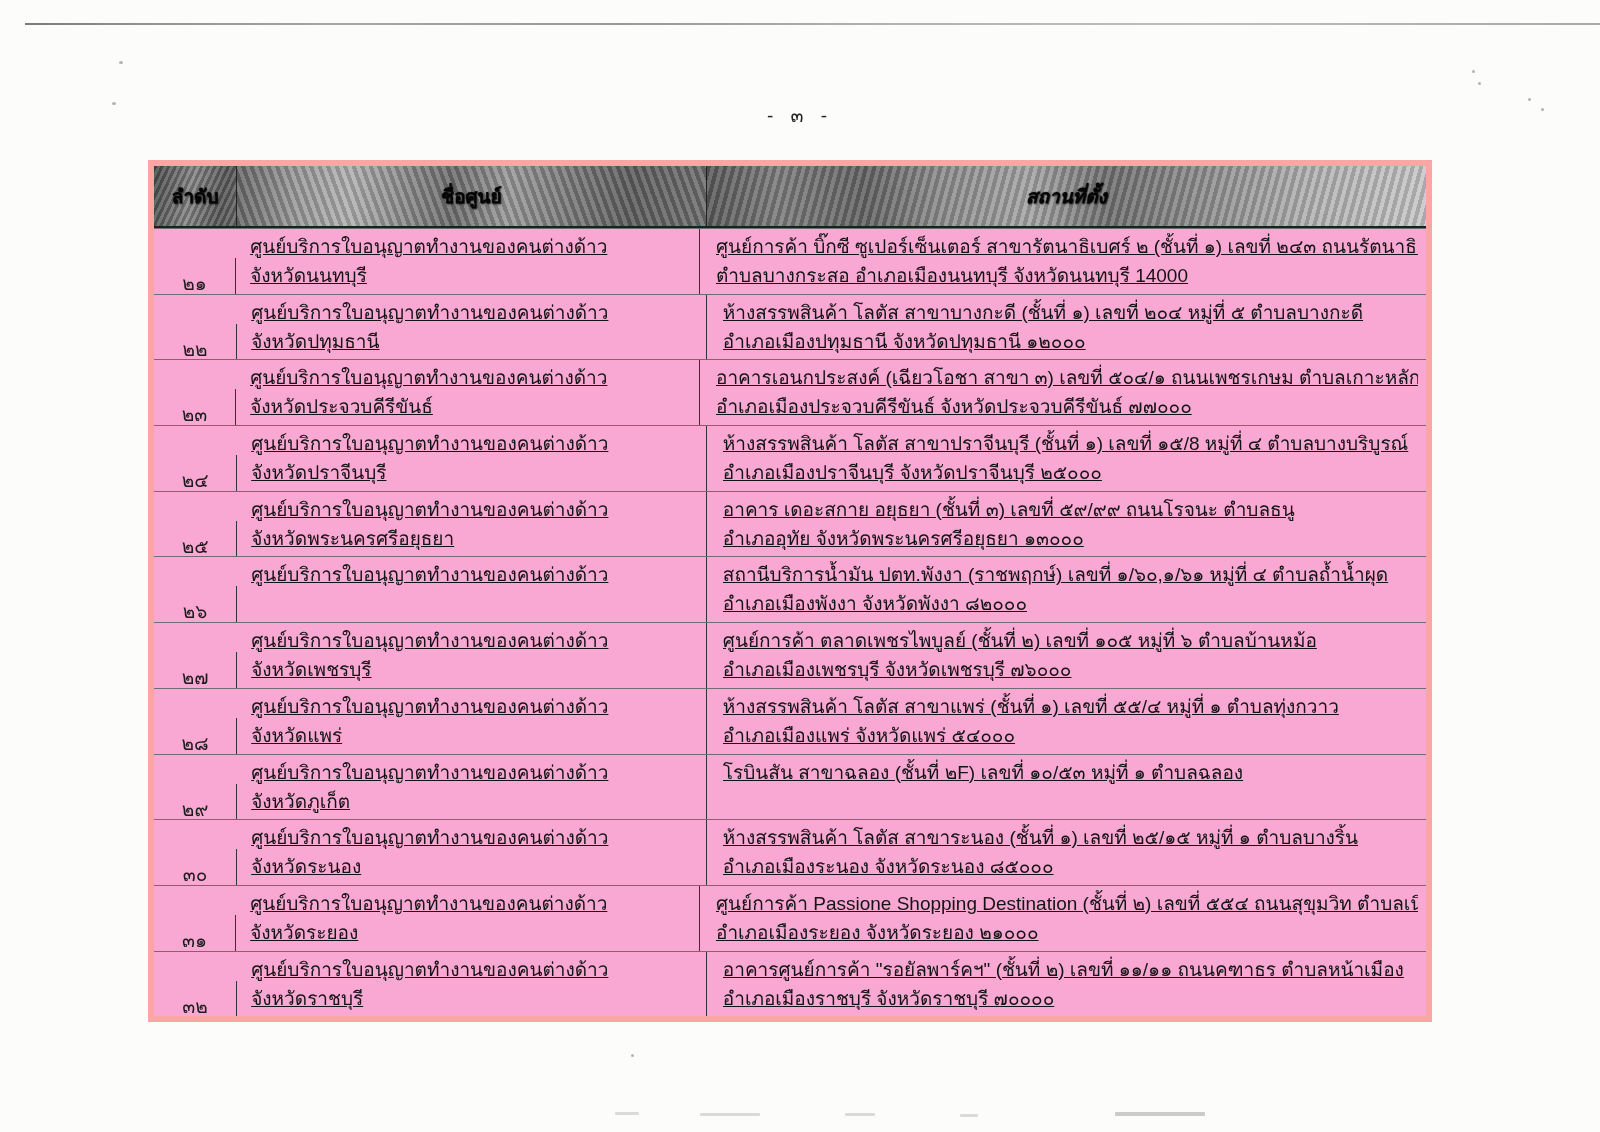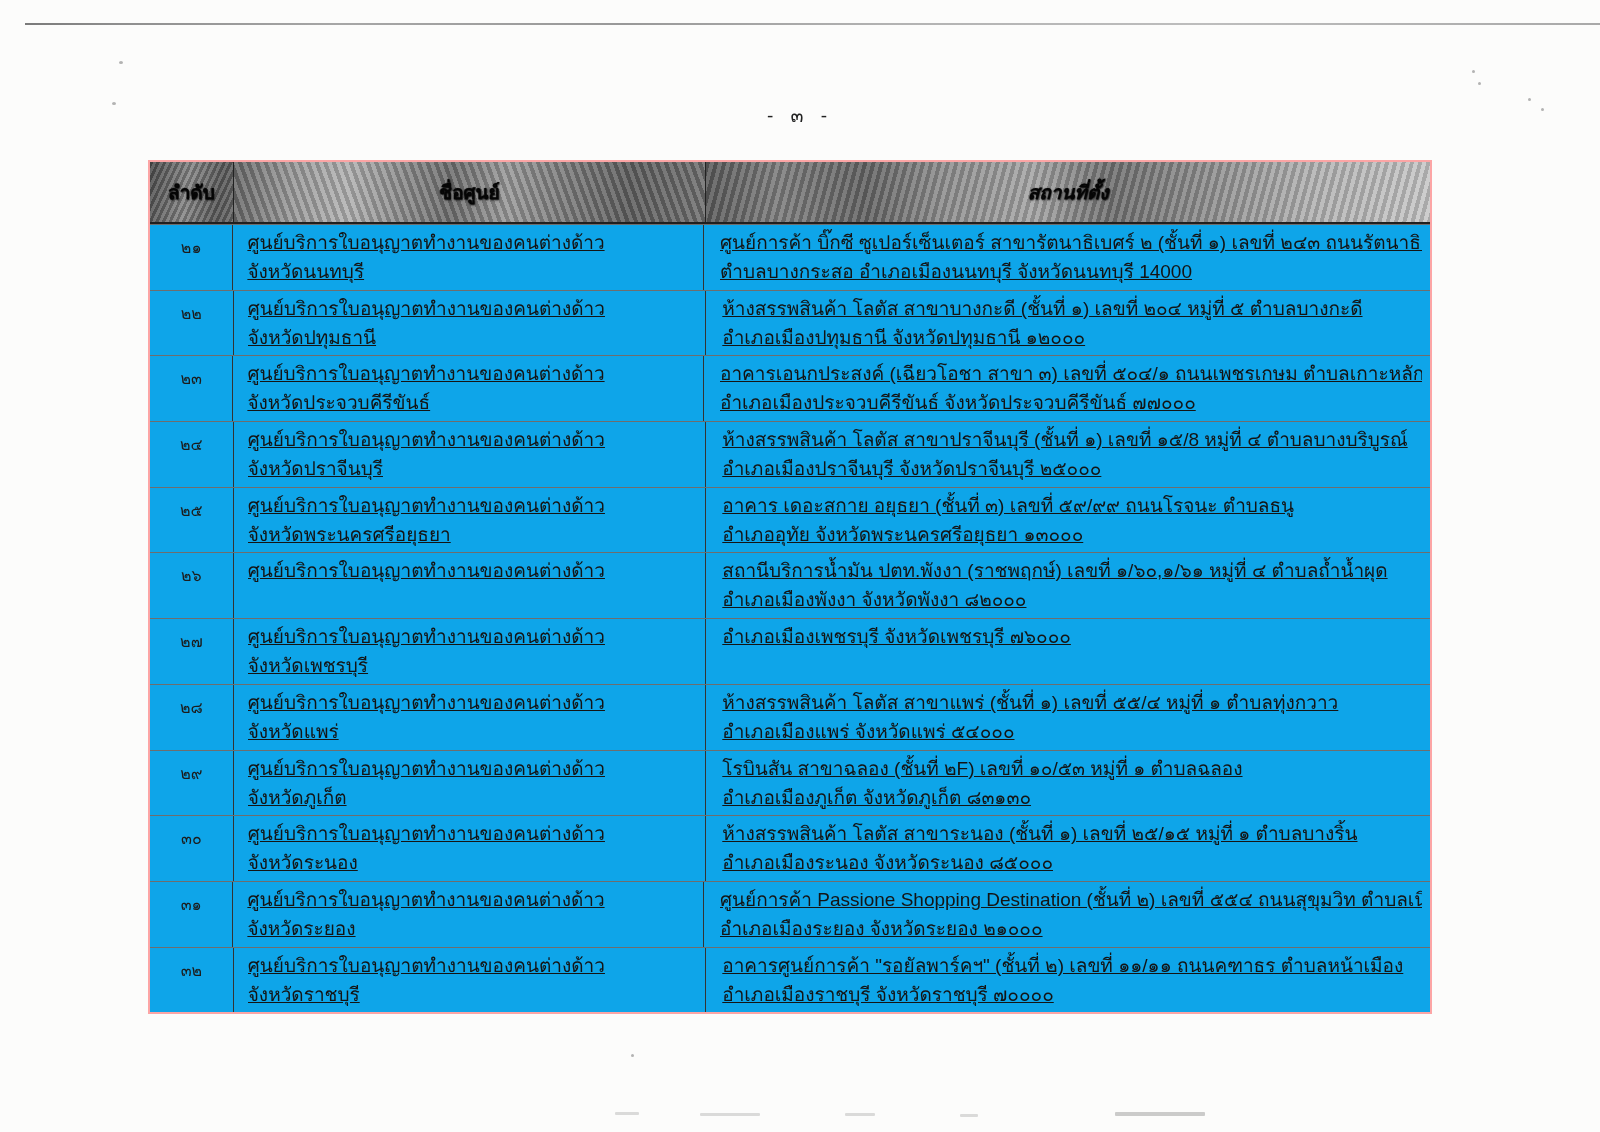--- a/index.html
+++ b/index.html
@@ -22,23 +22,23 @@
   .smudge{position:absolute;background:#9a9a9a;opacity:.35;border-radius:1px;}
 
   .pageno{
     position:absolute;top:100px;left:0;width:1600px;
     text-align:center;font-size:19px;color:#222;letter-spacing:6px;
   }
 
   
   .tbl{
     position:absolute;left:148px;top:160px;width:1284px;
-    border:2px solid #fca5a5;
+    border:6px solid #fca5a5;
     box-sizing:border-box;
-    background:#0ea5e9;
+    background:#f9a8d4;
   }
   .hrow{
     display:flex;height:60px;
     border-bottom:2px solid #1f1f1f;
   }
   .hcell{
     display:flex;align-items:center;justify-content:center;
     font-size:19px;font-weight:bold;color:#050505;
     box-sizing:border-box;
     text-shadow:0.6px 0.6px 1.6px rgba(0,0,0,.85), -0.5px 0 1px rgba(0,0,0,.45);
@@ -60,21 +60,21 @@
     background:
       repeating-linear-gradient(105deg, rgba(0,0,0,.15) 0 4px, rgba(255,255,255,.12) 4px 8px),
       linear-gradient(90deg,#5a5a5a 0%,#7d7d7d 10%,#646464 22%,#8f8f8f 33%,#a5a5a5 45%,#717171 56%,#8d8d8d 68%,#b3b3b3 84%,#c7c7c7 100%);
     font-style: italic;
   }
 
   .row{display:flex;height:65.7px;border-top:1px solid #6e6e6e;box-sizing:border-box;}
   .row:first-child{border-top:none;}
   .c1{
     width:84px;border-right:1px solid #333;box-sizing:border-box;
-    text-align:center;font-size:16px;padding-top:10px;color:#1c1c1c;
+    text-align:center;font-size:19px;padding-top:10px;color:#1c1c1c;margin-top:29px;
   }
   .c2{
     width:474px;border-right:1px solid #333;box-sizing:border-box;
     padding:3px 10px 0 14px;font-size:19px;line-height:29px;color:#141414;
   }
   .c3{
     width:726px;box-sizing:border-box;
     padding:3px 8px 0 16px;font-size:19px;line-height:29px;color:#141414;
   }
   .c2 div,.c3 div{white-space:nowrap;overflow:hidden;text-decoration:underline;}
@@ -182,20 +182,21 @@
       </div>
     </div>
 
     <div class="row">
       <div class="c1">๒๗</div>
       <div class="c2">
         <div>ศูนย์บริการใบอนุญาตทำงานของคนต่างด้าว</div>
         <div>จังหวัดเพชรบุรี</div>
       </div>
       <div class="c3">
+        <div>ศูนย์การค้า ตลาดเพชรไพบูลย์ (ชั้นที่ ๒) เลขที่ ๑๐๕ หมู่ที่ ๖ ตำบลบ้านหม้อ</div>
         <div>อำเภอเมืองเพชรบุรี จังหวัดเพชรบุรี ๗๖๐๐๐</div>
       </div>
     </div>
 
     <div class="row">
       <div class="c1">๒๘</div>
       <div class="c2">
         <div>ศูนย์บริการใบอนุญาตทำงานของคนต่างด้าว</div>
         <div>จังหวัดแพร่</div>
       </div>
@@ -206,21 +207,20 @@
     </div>
 
     <div class="row">
       <div class="c1">๒๙</div>
       <div class="c2">
         <div>ศูนย์บริการใบอนุญาตทำงานของคนต่างด้าว</div>
         <div>จังหวัดภูเก็ต</div>
       </div>
       <div class="c3">
         <div>โรบินสัน สาขาฉลอง (ชั้นที่ ๒F) เลขที่ ๑๐/๕๓ หมู่ที่ ๑ ตำบลฉลอง</div>
-        <div>อำเภอเมืองภูเก็ต จังหวัดภูเก็ต ๘๓๑๓๐</div>
       </div>
     </div>
 
     <div class="row">
       <div class="c1">๓๐</div>
       <div class="c2">
         <div>ศูนย์บริการใบอนุญาตทำงานของคนต่างด้าว</div>
         <div>จังหวัดระนอง</div>
       </div>
       <div class="c3">

